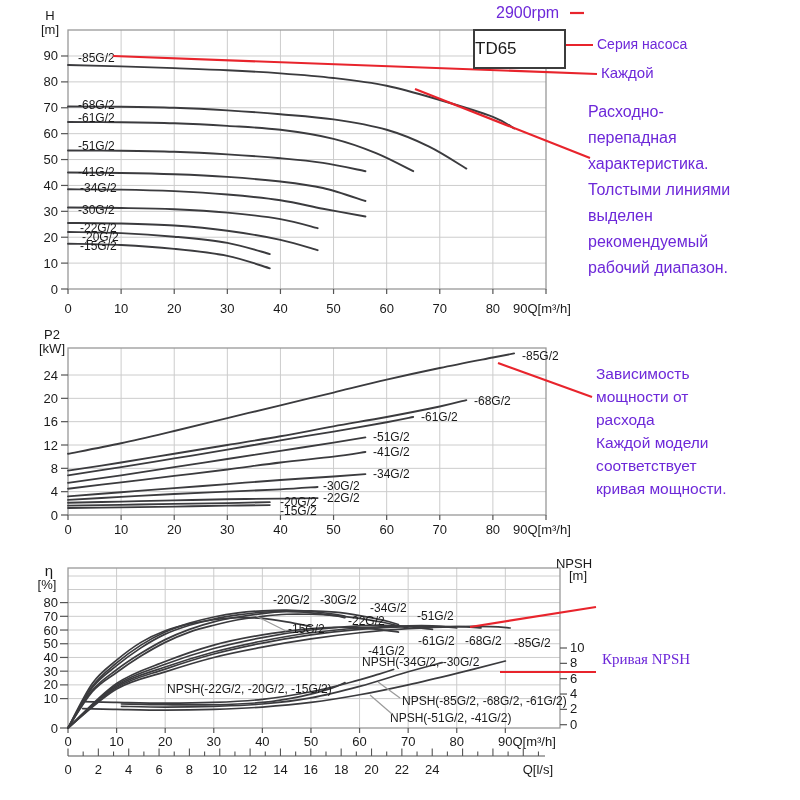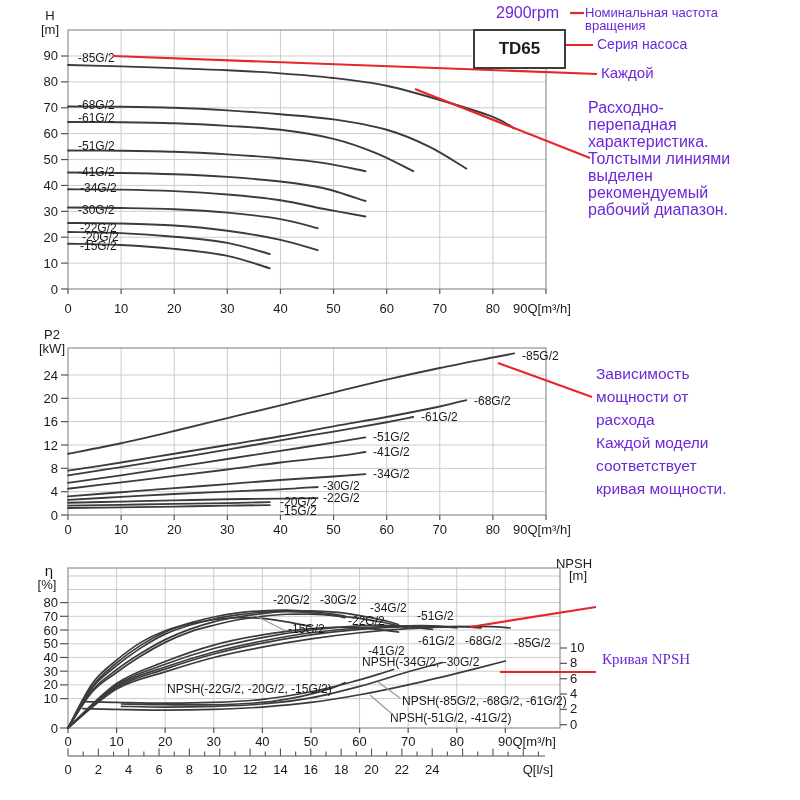--- a/index.html
+++ b/index.html
@@ -4,24 +4,24 @@
 <style>
   html,body{margin:0;padding:0;background:#fff;}
   .canvas{position:relative;width:800px;height:800px;background:#ffffff;overflow:hidden;
           font-family:"Liberation Sans","DejaVu Sans",sans-serif;color:#1a1a1a;}
   #charts{position:absolute;left:0;top:0;}
   .ann{position:absolute;color:#6d28d9;}
   .pre{white-space:pre-line;}
   #rpm-value{left:496px;top:4px;font-size:16px;}
   #rpm-label{left:585px;top:6px;font-size:13px;line-height:13px;width:190px;}
   #series-box{position:absolute;left:473px;top:29px;width:89px;height:36px;border:2px solid #3c3c3c;
-              background:#fff;display:flex;align-items:center;justify-content:center;font-size:17px;font-weight:bold;}
+              background:#fff;display:flex;align-items:center;justify-content:flex-start;font-size:17px;}
   #series-label{left:597px;top:36px;font-size:14px;}
   #model-label{left:601px;top:64px;font-size:15px;}
-  #flow-note{left:588px;top:99px;font-size:16px;line-height:17px;width:210px;}
+  #flow-note{left:588px;top:99px;font-size:16px;line-height:26px;width:210px;}
   #power-note{left:596px;top:362px;font-size:15.5px;line-height:23px;width:200px;}
   #eff-label{left:600px;top:597px;font-size:15px;}
   #npsh-note{left:602px;top:651px;font-size:15px;font-family:Liberation Serif, serif;}
 </style>
 </head>
 <body>
 
 <div class="canvas">
   <svg id="charts" width="800" height="800" viewBox="0 0 800 800">
       <rect x="0" y="0" width="800" height="800" fill="#ffffff"></rect>
@@ -331,22 +331,20 @@
       <line x1="570" y1="13" x2="584" y2="13" stroke="#e8242c" stroke-width="2.2"></line>
       <line x1="546" y1="45" x2="593" y2="45" stroke="#e8242c" stroke-width="2.2"></line>
       <line x1="113" y1="56" x2="597" y2="74" stroke="#e8242c" stroke-width="2.2"></line>
       <line x1="415" y1="89" x2="590" y2="158" stroke="#e8242c" stroke-width="2.2"></line>
       <line x1="498" y1="363" x2="592" y2="397" stroke="#e8242c" stroke-width="2.2"></line>
       <line x1="470" y1="627" x2="596" y2="607" stroke="#e8242c" stroke-width="2.2"></line>
       <line x1="500" y1="672" x2="596" y2="672" stroke="#e8242c" stroke-width="2.2"></line>
     </svg>
 
   <div class="ann" id="rpm-value">2900rpm</div>
-  <div class="ann pre" id="rpm-label">Номинальная частота
-вращения</div>
 
   <div id="series-box">
     <span>TD65</span>
   </div>
   <div class="ann" id="series-label">Серия насоса</div>
 
   <div class="ann" id="model-label">Каждой</div>
 
   <div class="ann pre" id="flow-note">Расходно-
 перепадная

